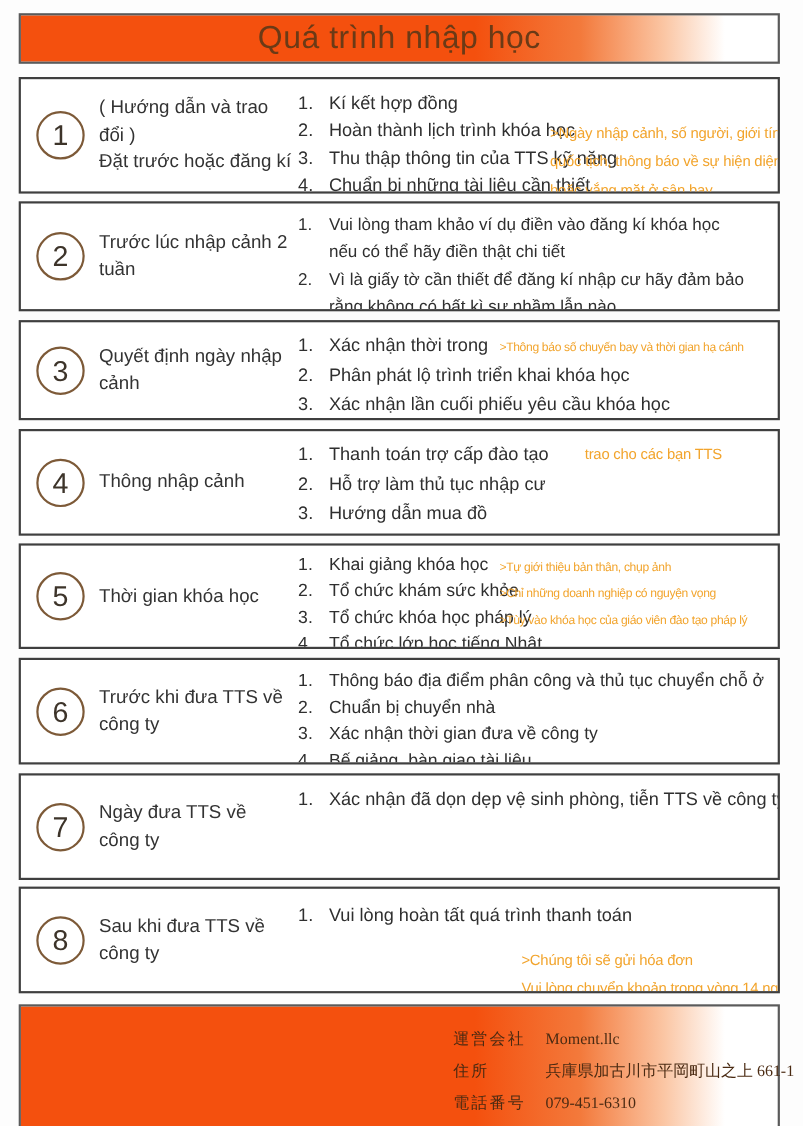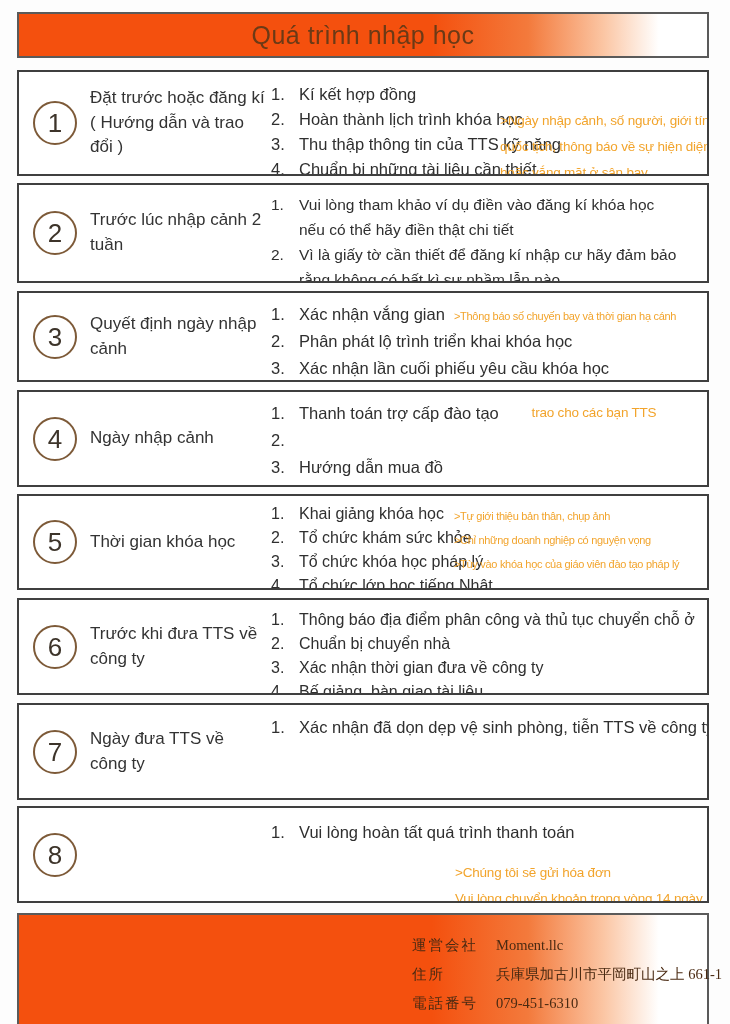--- a/index.html
+++ b/index.html
@@ -7,21 +7,21 @@
     width:730px;height:1024px;position:relative;background:#fdfdfd;
     font-family:"Liberation Sans","DejaVu Sans",sans-serif;color:#333;
     overflow:hidden;
   }
   .bar{
     position:absolute;left:17px;width:692px;
     background:linear-gradient(90deg,#f4500e 0%,#f4500e 60%,#f37a3c 74%,#fbc6a4 85%,#ffffff 93%);
     border:2px solid #5a5a5a;box-sizing:border-box;
   }
   .titlebar{top:12px;height:46px;display:flex;align-items:center;justify-content:center;}
-  .title{font-size:25px;color:#6b3a16;letter-spacing:.5px;}
+  .title{font-size:29px;color:#6b3a16;letter-spacing:.5px;}
   .box{
     position:absolute;left:17px;width:692px;background:#fff;
     border:2px solid #3f3f3f;box-sizing:border-box;overflow:hidden;
   }
   .step-left{
     position:absolute;left:14px;top:0;bottom:0;width:232px;
     display:flex;align-items:center;gap:13px;
   }
   .circle{
     width:40px;height:40px;border:2px solid #7d5a38;border-radius:50%;
@@ -44,21 +44,21 @@
     position:absolute;left:185px;top:2px;white-space:nowrap;
     color:#f2a42c;font-size:11px;letter-spacing:-0.3px;
   }
   .noteblock{
     position:absolute;color:#f2a42c;font-size:13.5px;white-space:nowrap;
     letter-spacing:-0.2px;
   }
   .nb1{left:481px;top:36px;line-height:26px;}
   .nb4{left:458px;top:8px;width:234px;line-height:25px;}
   .nb4 .nline2{text-align:center;}
-  .nb8{left:436px;top:52px;line-height:26px;}
+  .nb8{left:455px;top:52px;line-height:26px;}
   .footerbar{top:913px;height:116px;}
   .footrows{
     position:absolute;left:393px;top:16px;
     font-family:"Liberation Serif","DejaVu Serif",serif;
     font-size:14.5px;color:#4a2a12;
   }
   .frow{display:flex;line-height:29px;}
   .flabel{width:84px;flex:none;letter-spacing:2px;}
   .fvalue{white-space:nowrap;}
 </style>
@@ -68,22 +68,22 @@
 <header class="bar titlebar">
   <span class="title">Quá trình nhập học</span>
 </header>
 
 <section class="box" style="top:70px;height:106px">
   <div class="step-left">
     <div class="circle">
       <span>1</span>
     </div>
     <div class="label">
+      <div>( Hướng dẫn và trao đổi )</div>
       <div>Đặt trước hoặc đăng kí</div>
-      <div>( Hướng dẫn và trao đổi )</div>
     </div>
   </div>
   <div class="list pt10 lh25">
     <div class="item">
         <span class="num">1.</span>
         <span class="txt">Kí kết hợp đồng</span>
       </div>
     <div class="item">
         <span class="num">2.</span>
         <span class="txt">Hoàn thành lịch trình khóa học</span>
@@ -134,48 +134,49 @@
 <section class="box" style="top:291px;height:91px">
   <div class="step-left">
     <div class="circle">
       <span>3</span>
     </div>
     <div class="label">Quyết định ngày nhập cảnh</div>
   </div>
   <div class="list pt8 lh27">
     <div class="item">
         <span class="num">1.</span>
-        <span class="txt">Xác nhận vắng gian</span>
+        <span class="txt">Xác nhận thời trong</span>
         <span class="inote">&gt;Thông báo số chuyến bay và thời gian hạ cánh</span>
       </div>
     <div class="item">
         <span class="num">2.</span>
         <span class="txt">Phân phát lộ trình triển khai khóa học</span>
       </div>
     <div class="item">
         <span class="num">3.</span>
         <span class="txt">Xác nhận lần cuối phiếu yêu cầu khóa học</span>
       </div>
   </div>
 </section>
 
 <section class="box" style="top:390px;height:97px">
   <div class="step-left">
     <div class="circle">
       <span>4</span>
     </div>
-    <div class="label">Ngày nhập cảnh</div>
+    <div class="label">Thông nhập cảnh</div>
   </div>
   <div class="list pt8 lh27">
     <div class="item">
         <span class="num">1.</span>
         <span class="txt">Thanh toán trợ cấp đào tạo</span>
       </div>
     <div class="item">
         <span class="num">2.</span>
+        <span class="txt">Hỗ trợ làm thủ tục nhập cư</span>
       </div>
     <div class="item">
         <span class="num">3.</span>
         <span class="txt">Hướng dẫn mua đồ</span>
       </div>
   </div>
   <div class="noteblock nb4">
     <div class="nline2">trao cho các bạn TTS</div>
   </div>
 </section>
@@ -250,20 +251,21 @@
         <span class="txt">Xác nhận đã dọn dẹp vệ sinh phòng, tiễn TTS về công ty</span>
       </div>
   </div>
 </section>
 
 <section class="box" style="top:806px;height:97px">
   <div class="step-left">
     <div class="circle">
       <span>8</span>
     </div>
+    <div class="label">Sau khi đưa TTS về công ty</div>
   </div>
   <div class="list pt11 lh27">
     <div class="item">
         <span class="num">1.</span>
         <span class="txt">Vui lòng hoàn tất quá trình thanh toán</span>
       </div>
   </div>
   <div class="noteblock nb8">
     <div>&gt;Chúng tôi sẽ gửi hóa đơn</div>
     <div>Vui lòng chuyển khoản trong vòng 14 ngày</div>

